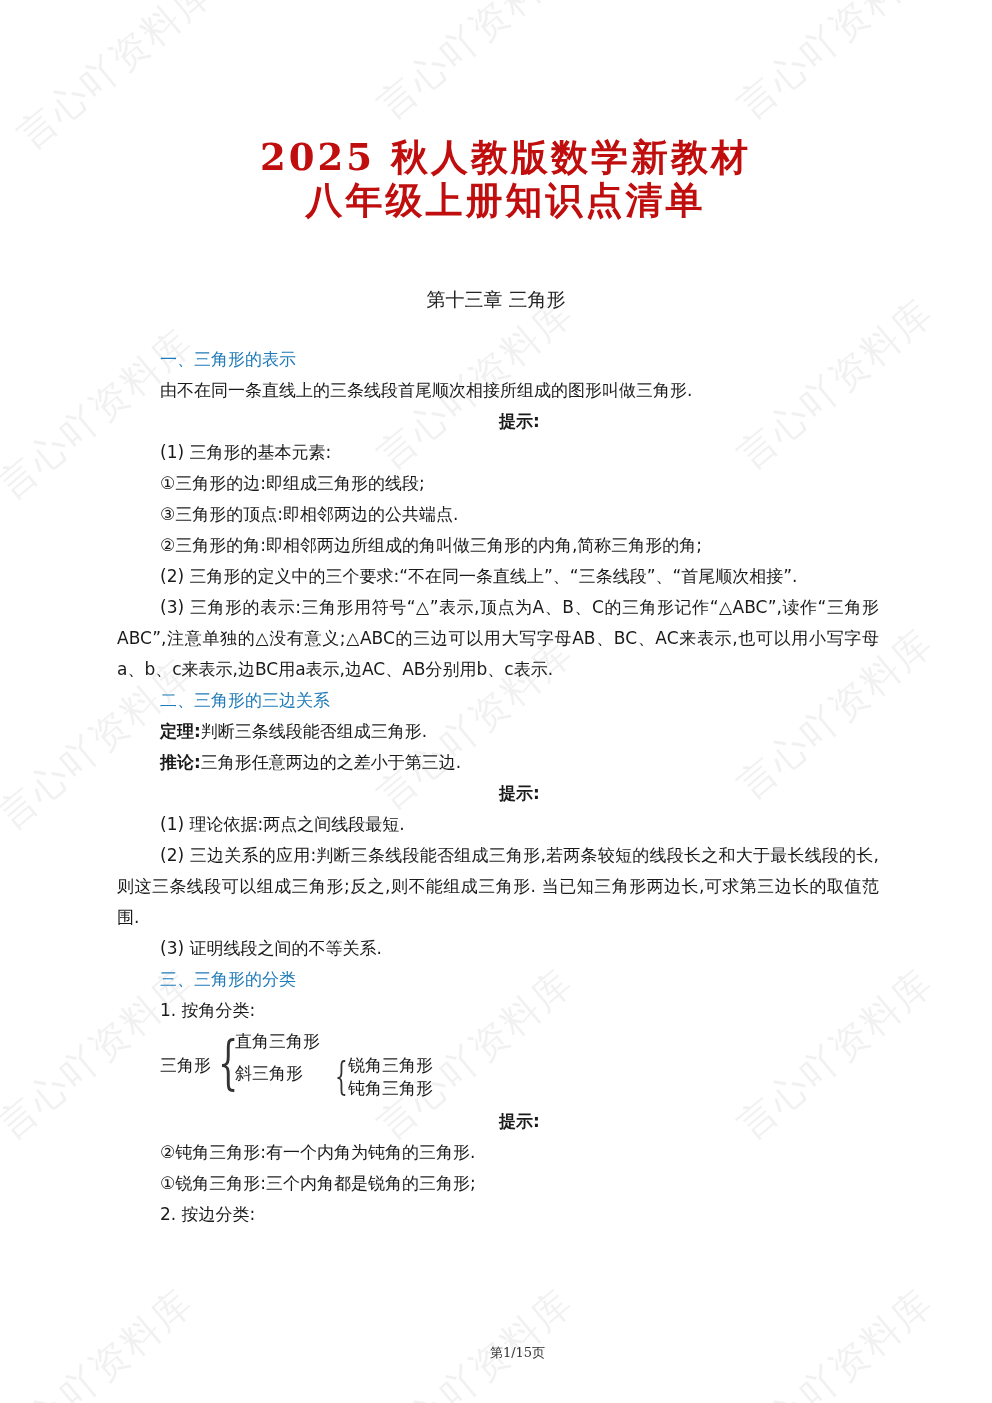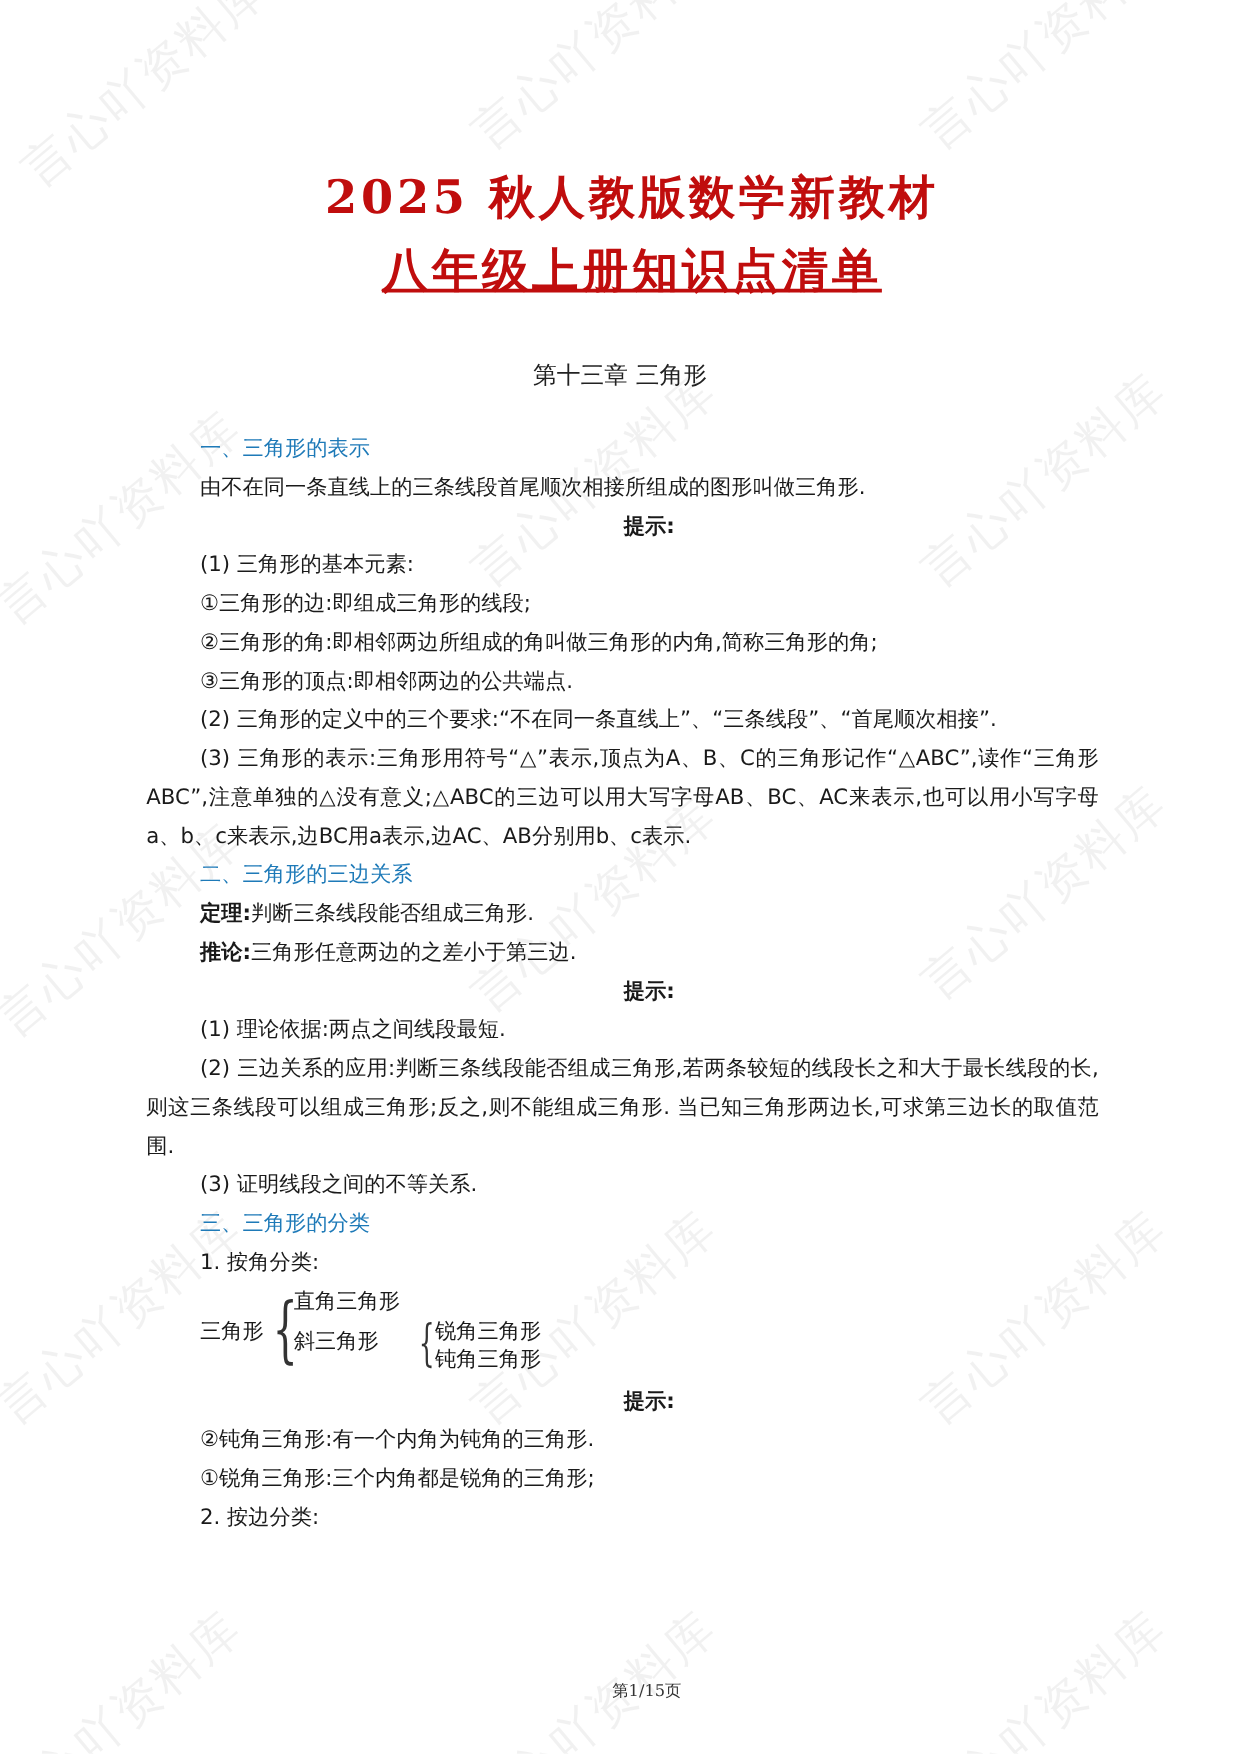--- a/index.html
+++ b/index.html
@@ -7,21 +7,21 @@
          font-family: "DejaVu Serif", "Liberation Serif", serif; color: #1a1a1a; }
   .watermarks { position: absolute; inset: 0; pointer-events: none; z-index: 0; }
   .wm { position: absolute; font-family: "DejaVu Sans", sans-serif; font-size: 38px;
         color: rgba(0,0,0,0.055); transform: rotate(-40deg); transform-origin: left bottom;
         white-space: nowrap; letter-spacing: 2px; }
   .page { position: absolute; inset: 0; z-index: 1; }
   .title { position: absolute; left: 0; right: 0; text-align: center; color: #c00d0d;
            font-weight: bold; font-family: "DejaVu Serif", serif; font-size: 37px;
            letter-spacing: 3px; margin-left: 19px; }
   .title.l1 { top: 133px; }
-  .title.l2 { top: 192px; text-decoration: underline; }
+  .title.l2 { top: 176px; }
   .chapter { position: absolute; top: 287px; left: 0; right: 0; text-align: center;
              font-size: 19px; font-family: "DejaVu Sans", sans-serif; font-weight: normal; color: #222; }
   .content { position: absolute; left: 117px; width: 762px; top: 344px;
              font-size: 17px; line-height: 31px; font-family: "DejaVu Sans", sans-serif; }
   .content p { margin: 0; }
   .h { color: #1e7ab8; padding-left: 43px; }
   .ind { padding-left: 43px; }
   .para { text-indent: 43px; text-align: justify; }
   .b { font-weight: bold; text-align: center; }
   .tree { position: relative; height: 74px; padding-left: 43px; margin: 2px 0 4px 0; }
@@ -63,22 +63,22 @@
   <div class="title l2">八年级上册知识点清单</div>
   <div class="chapter">第十三章  三角形</div>
 
   <div class="content">
 
     <p class="h">一、三角形的表示</p>
     <p class="ind">由不在同一条直线上的三条线段首尾顺次相接所组成的图形叫做三角形.</p>
     <p class="ind b">提示:</p>
     <p class="ind">(1) 三角形的基本元素:</p>
     <p class="ind">①三角形的边:即组成三角形的线段;</p>
+    <p class="ind">③三角形的顶点:即相邻两边的公共端点.</p>
     <p class="ind">②三角形的角:即相邻两边所组成的角叫做三角形的内角,简称三角形的角;</p>
-    <p class="ind">③三角形的顶点:即相邻两边的公共端点.</p>
     <p class="para">(2) 三角形的定义中的三个要求:“不在同一条直线上”、“三条线段”、“首尾顺次相接”.</p>
     <p class="para">(3) 三角形的表示:三角形用符号“△”表示,顶点为A、B、C的三角形记作“△ABC”,读作“三角形ABC”,注意单独的△没有意义;△ABC的三边可以用大写字母AB、BC、AC来表示,也可以用小写字母a、b、c来表示,边BC用a表示,边AC、AB分别用b、c表示.</p>
 
     <p class="h">二、三角形的三边关系</p>
     <p class="ind"><span class="b">定理:</span><span>判断三条线段能否组成三角形.</span></p>
     <p class="ind"><span class="b">推论:</span><span>三角形任意两边的之差小于第三边.</span></p>
     <p class="ind b">提示:</p>
     <p class="ind">(1) 理论依据:两点之间线段最短.</p>
     <p class="para">(2) 三边关系的应用:判断三条线段能否组成三角形,若两条较短的线段长之和大于最长线段的长,则这三条线段可以组成三角形;反之,则不能组成三角形. 当已知三角形两边长,可求第三边长的取值范围.</p>
     <p class="ind">(3) 证明线段之间的不等关系.</p>

